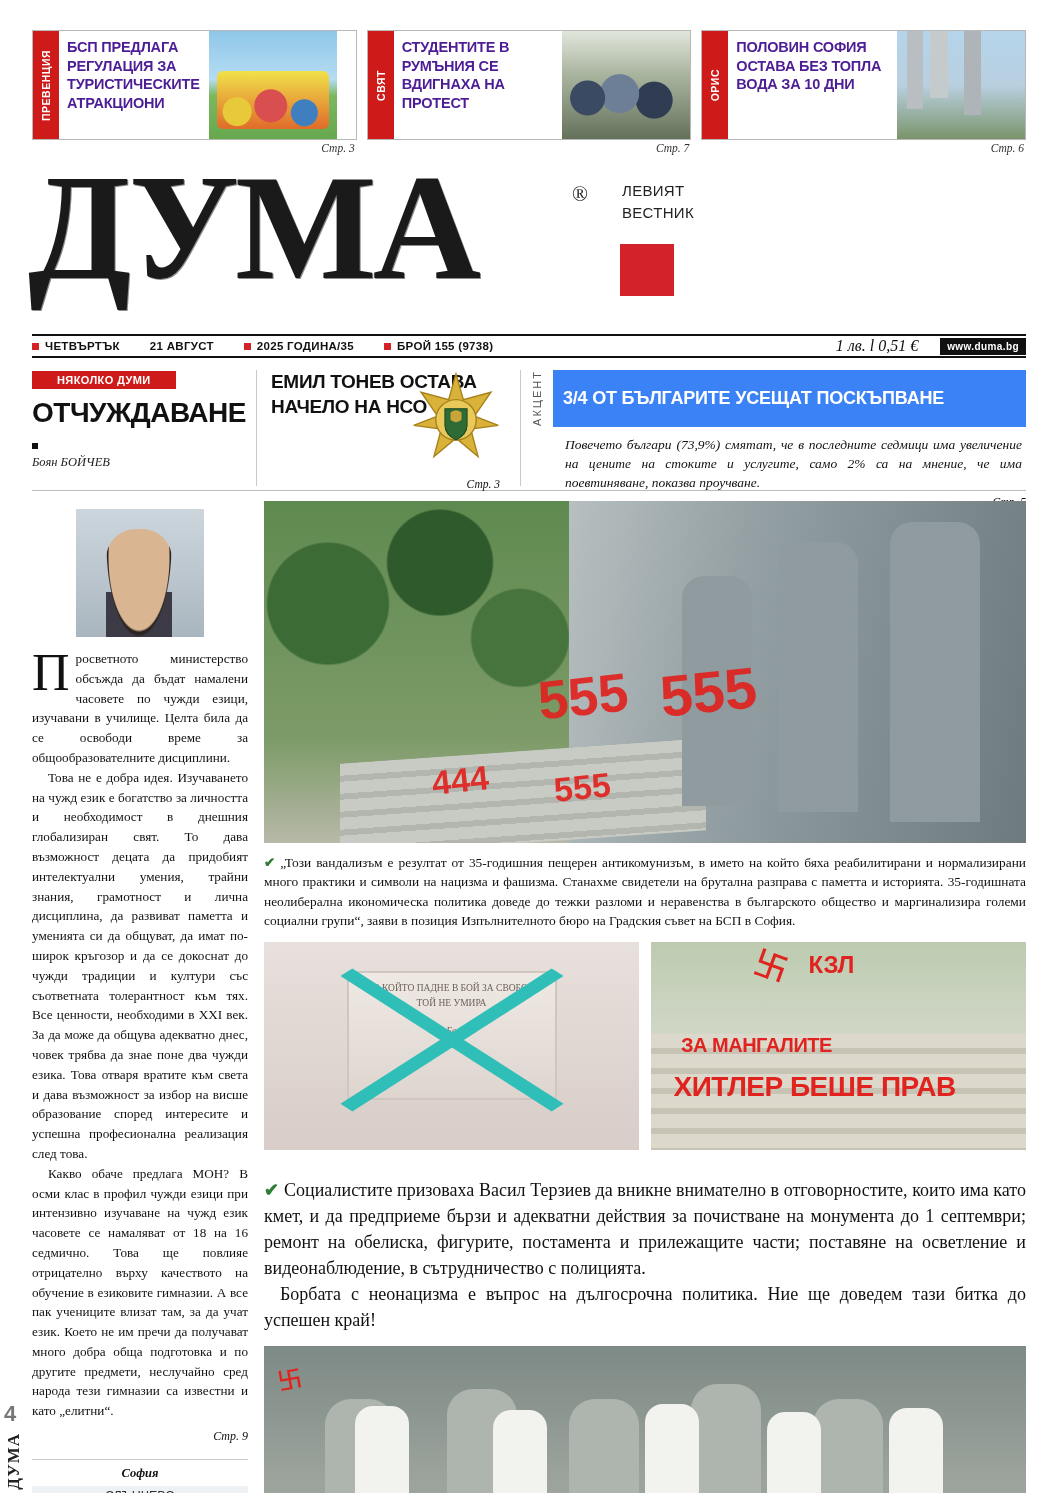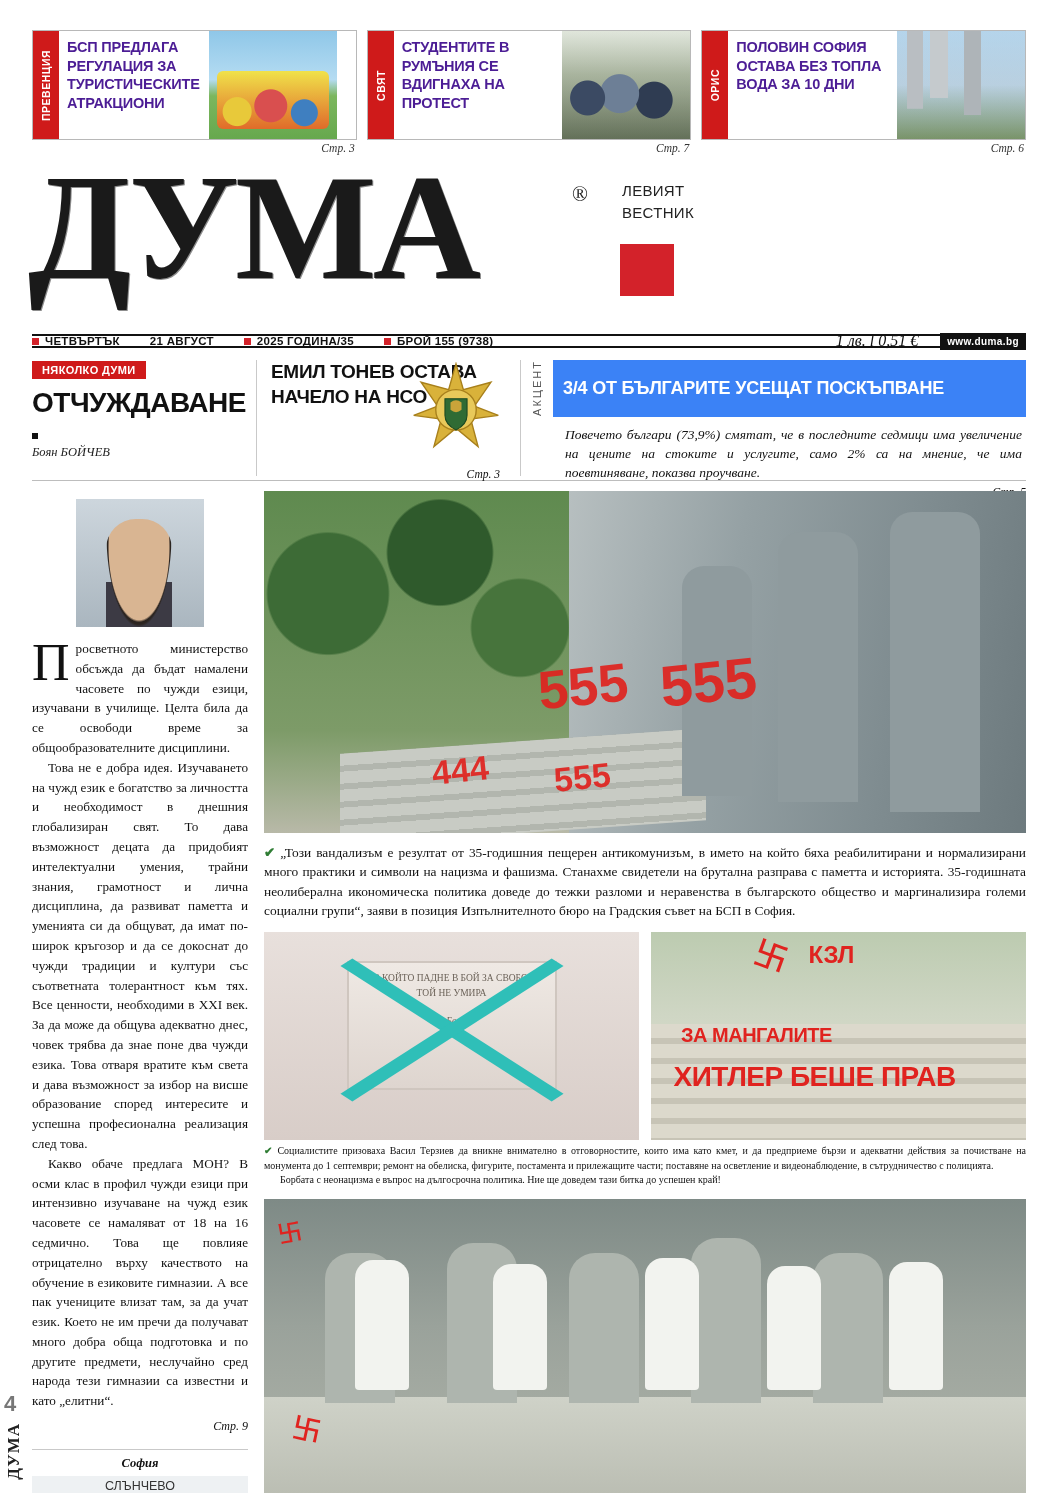--- a/index.html
+++ b/index.html
@@ -116,40 +116,40 @@
   .mh-avatar:after{
     content:""; position:absolute; left:16px; top:8px; width:48px; height:26px;
     background:#4a3a2c; border-radius:24px 24px 8px 8px;
   }
   .mh-pg { text-align:right; font-style:italic; font-size:11.5px; margin-top:3px; }
   .mh-underline { height:2px; background:#111; margin-top:4px; }
 
   
   .infobar {
     display:flex; align-items:center; border-top:2px solid #111; border-bottom:2px solid #111;
-    height:14px; font-family:"Liberation Sans", sans-serif; font-size:11.5px; font-weight:bold;
+    height:24px; font-family:"Liberation Sans", sans-serif; font-size:11.5px; font-weight:bold;
     letter-spacing:.3px; margin-top:2px;
   }
   .infobar .it { display:flex; align-items:center; gap:6px; margin-right:30px; }
   .sq { width:7px; height:7px; background:#d3222a; display:inline-block; }
   .infobar .price {
     margin-left:auto; font-family:"Liberation Serif", serif; font-style:italic;
     font-size:16px; font-weight:normal; letter-spacing:0;
   }
   .infobar .site {
     margin-left:22px; background:#111; color:#fff; font-size:10px; padding:3px 7px;
     font-family:"Liberation Sans", sans-serif; letter-spacing:.4px;
   }
 
   
   .secondbar { display:flex; gap:14px; margin-top:12px; height:116px; }
   .sb-left { width:210px; }
   .badge {
     background:#cf1a1a; color:#fff; font-family:"Liberation Sans", sans-serif;
-    font-weight:bold; font-size:11px; padding:3px 10px; display:inline-block; letter-spacing:.4px;
+    font-weight:bold; font-size:11px; padding:3px 25px; display:inline-block; letter-spacing:.4px;
   }
   .sb-title {
     font-family:"Liberation Sans", sans-serif; font-weight:bold; font-size:28px;
     letter-spacing:-.5px; margin-top:8px; color:#111;
   }
   .sb-dot { width:6px; height:6px; background:#111; margin-top:14px; }
   .sb-author { font-style:italic; font-size:12.5px; margin-top:6px; color:#222; }
 
   .sb-mid { width:250px; position:relative; border-left:1px solid #c9c9c9; padding-left:14px; }
   .sb-mid-txt {
@@ -285,21 +285,21 @@
   .ph-b { background:linear-gradient(180deg,#bccbb0 0%, #cfd6c4 40%, #e6e3d6 100%); }
   .ph-b .stairs {
     position:absolute; left:0; bottom:0; width:100%; height:56%;
     background:repeating-linear-gradient(180deg,#dcd9cc 0 14px,#c7c4b6 14px 20px);
   }
   .red-txt {
     position:absolute; font-family:"Liberation Sans", sans-serif; font-weight:bold;
     color:#e0231f; letter-spacing:-.5px;
   }
 
-  .check-block { margin-top:4px; font-size:10px; line-height:1.44; text-align:justify; }
+  .check-block { margin-top:28px; font-size:18px; line-height:1.44; text-align:justify; }
   .check { color:#2f7d34; font-weight:bold; margin-right:5px; }
 
   .bottom-photo {
     margin-top:12px; height:318px; position:relative; overflow:hidden;
     background:linear-gradient(180deg,#7e8a86 0%, #9aa29b 40%, #b3b7ac 100%);
   }
   .bp-wall {
     position:absolute; left:0; bottom:0; width:100%; height:38%;
     background:linear-gradient(180deg,#cfd2c8,#b6b9ae);
   }

